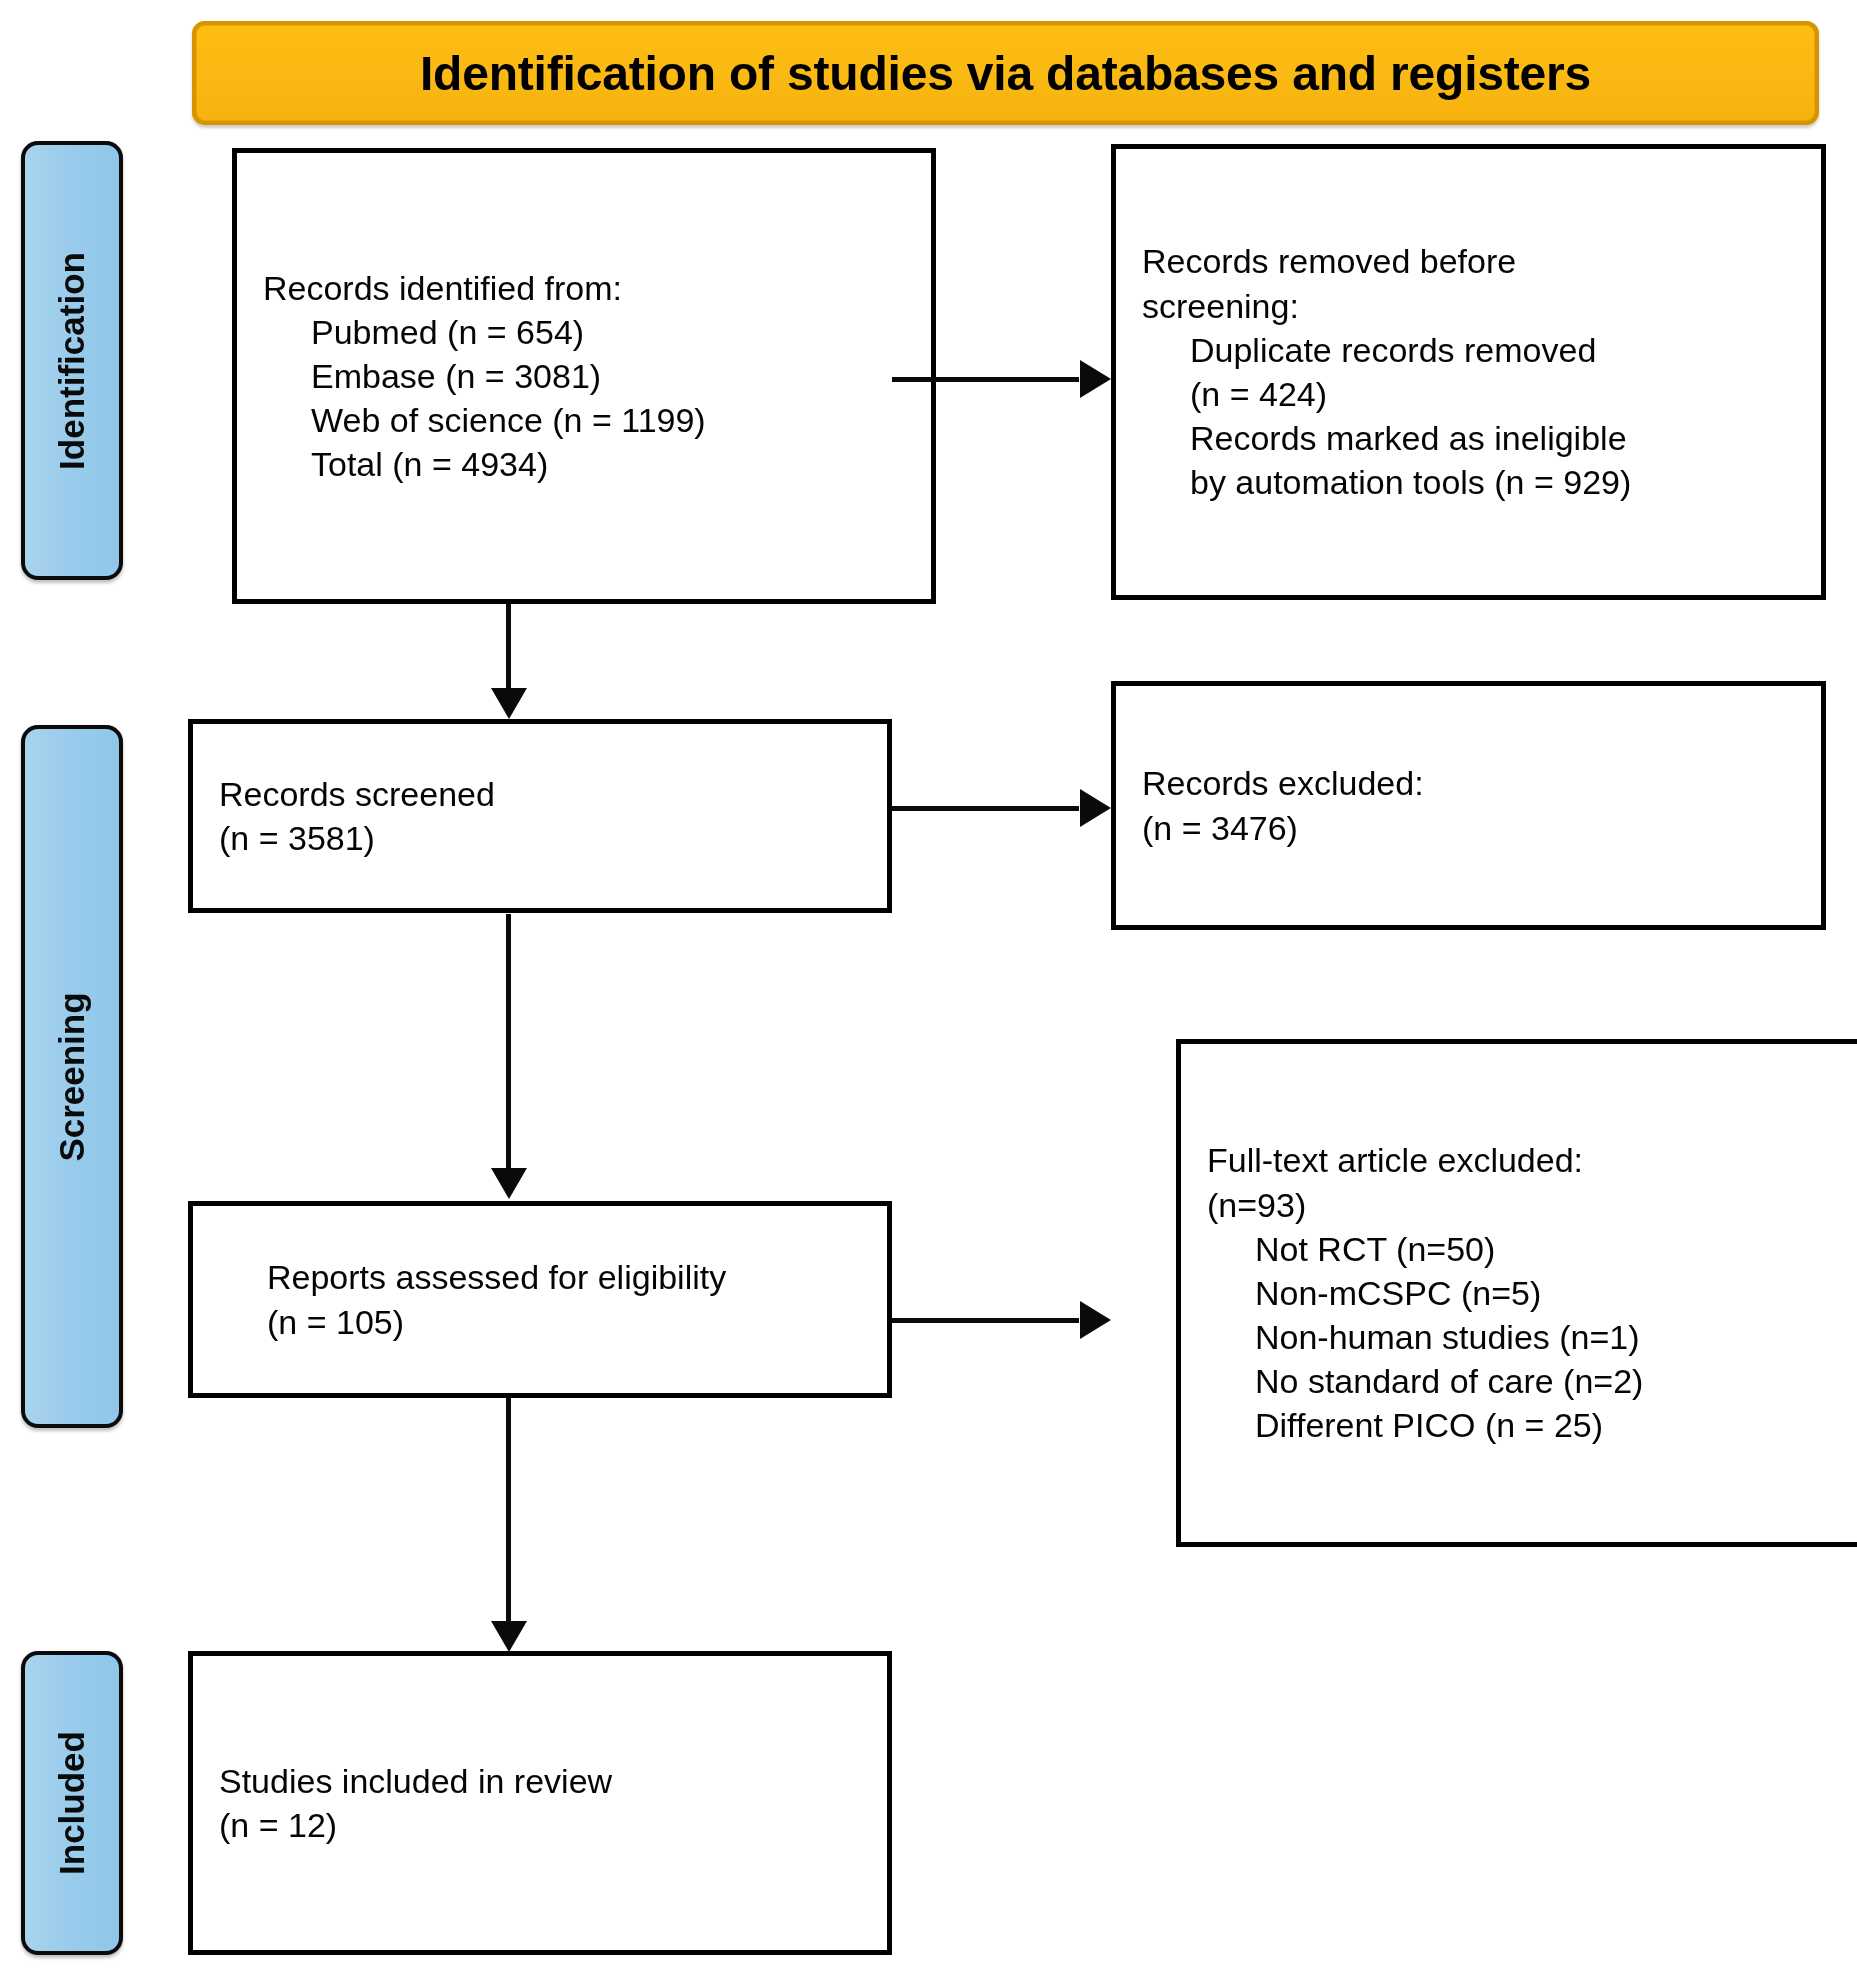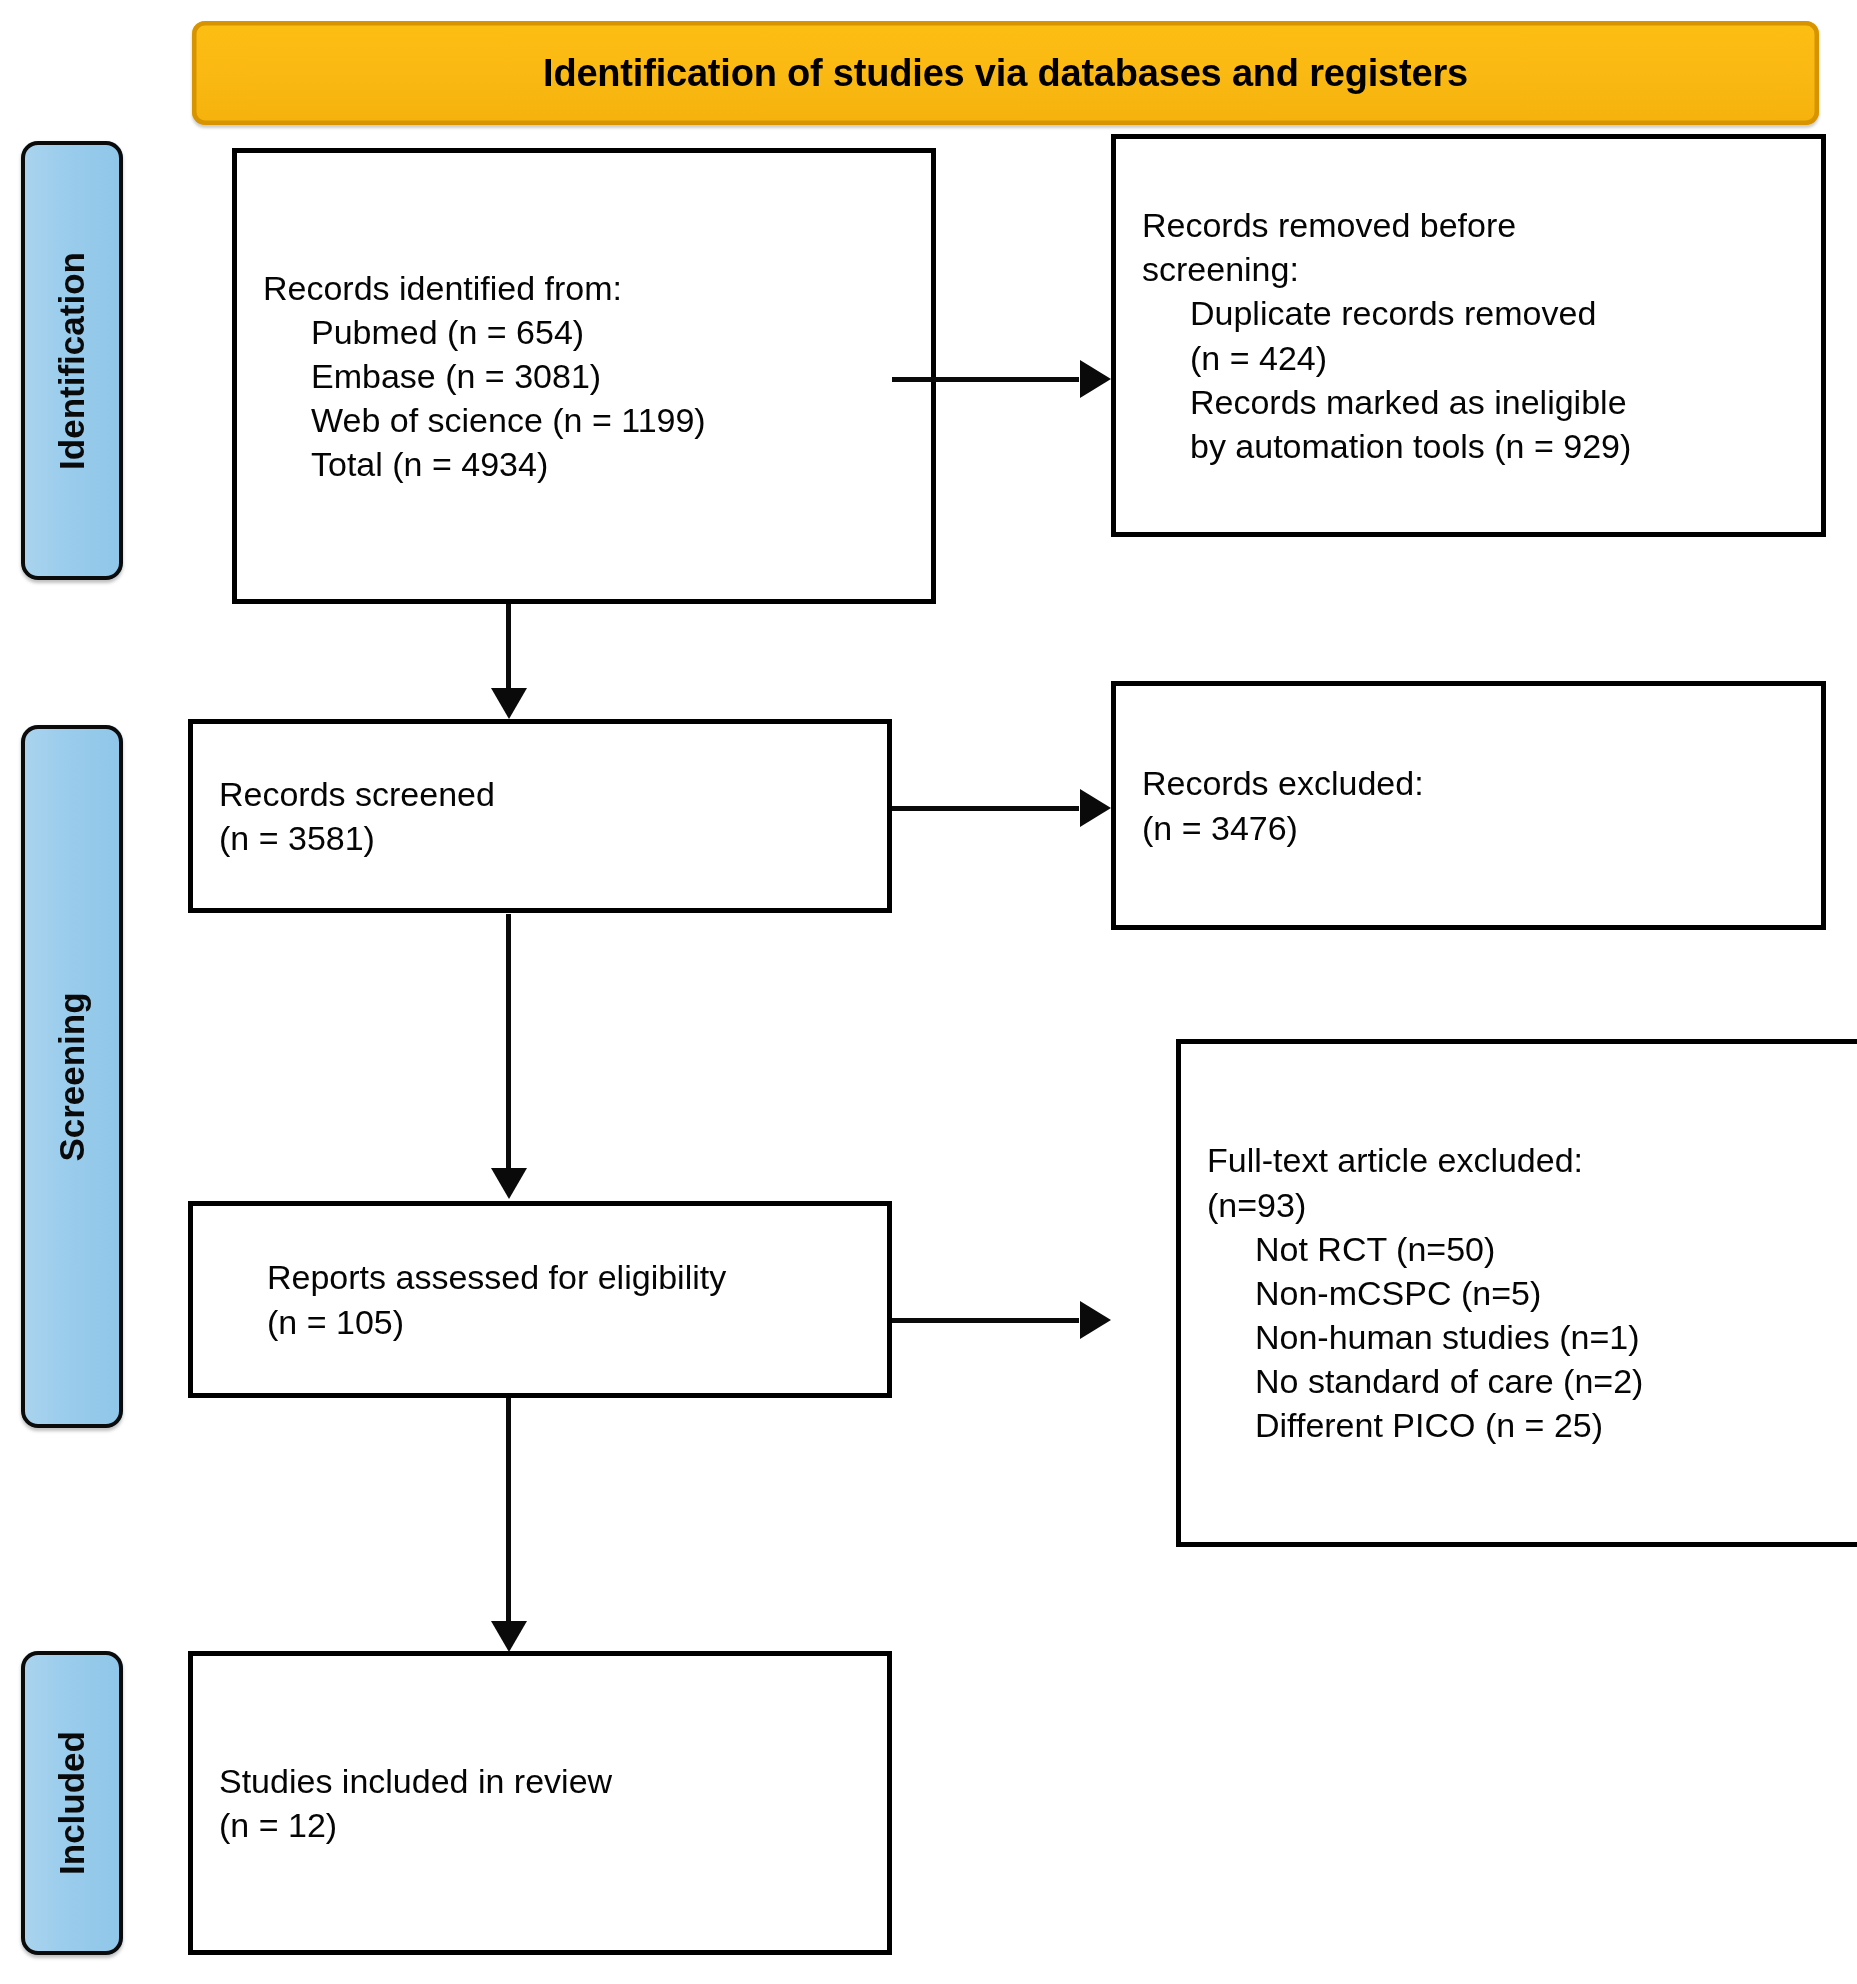--- a/index.html
+++ b/index.html
@@ -20,21 +20,21 @@
     position:absolute;
     left:192px; top:21px;
     width:1627px; height:104px;
     border-radius:13px;
     background:linear-gradient(180deg,#FDBE12 0%,#FBB913 48%,#F5B20C 100%);
     box-shadow:inset 0 0 0 4.5px #D79400, 0 2.5px 3px rgba(0,0,0,.20);
     display:flex; align-items:center; justify-content:center;
     box-sizing:border-box;
   }
   .phase-banner .txt{
-    font-size:38px;
+    font-size:48px;
     font-weight:bold;
     color:#000000;
     letter-spacing:-0.2px;
     white-space:nowrap;
   }
 
   
   .side-pill{
     position:absolute;
     left:21px;
@@ -136,21 +136,21 @@
     </div>
   </div>
 
   <div class="pbox" style="left:188px;top:1651px;width:704px;height:304px;">
     <div class="body">
       <span class="ln">Studies included in review</span>
       <span class="ln">(n = 12)</span>
     </div>
   </div>
 
-  <div class="pbox" style="left:1111px;top:134px;width:715px;height:403px;">
+  <div class="pbox" style="left:1111px;top:144px;width:715px;height:456px;">
     <div class="body">
       <span class="ln">Records removed before</span>
       <span class="ln">screening:</span>
       <span class="ln ind">Duplicate records removed</span>
       <span class="ln ind">(n = 424)</span>
       <span class="ln ind">Records marked as ineligible</span>
       <span class="ln ind">by automation tools (n = 929)</span>
     </div>
   </div>
 

